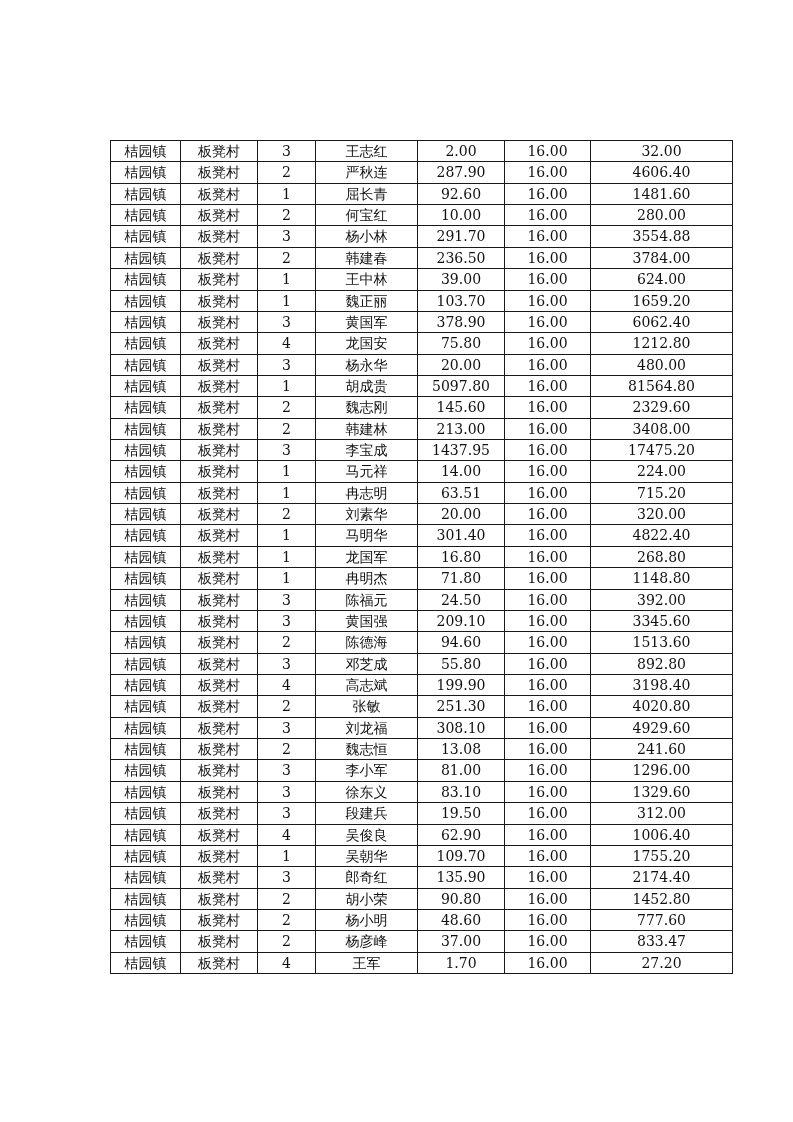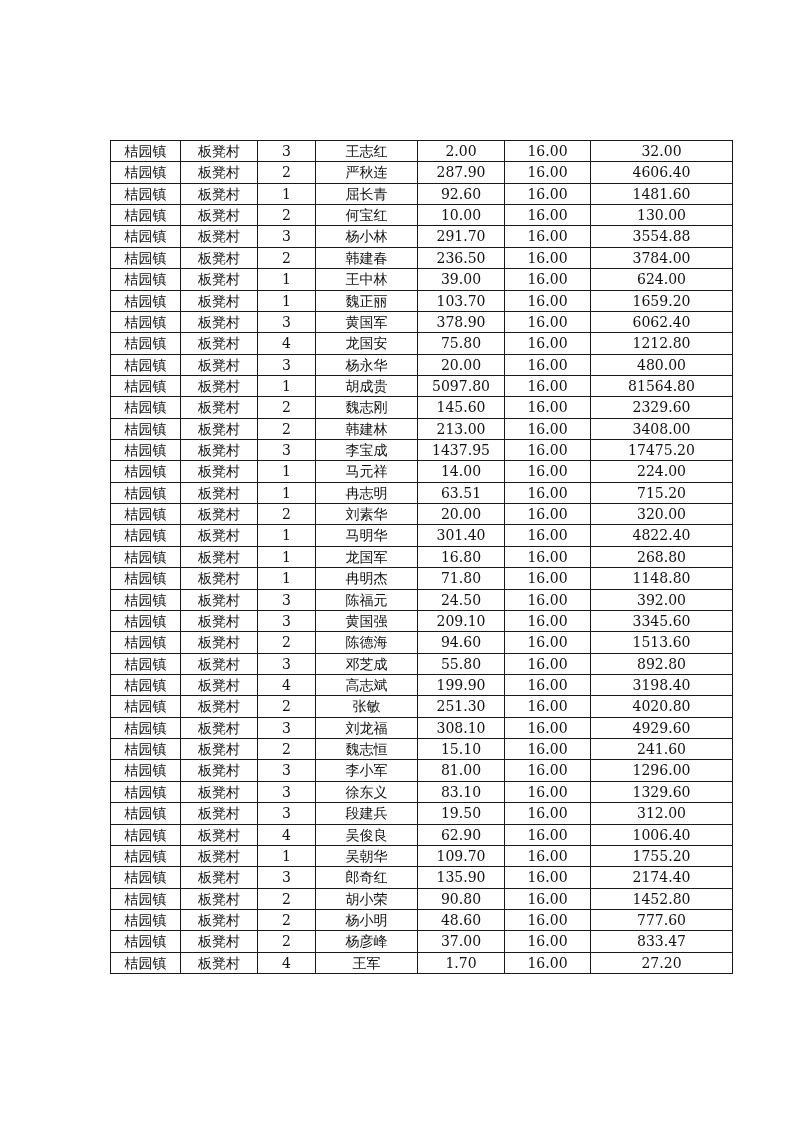--- a/index.html
+++ b/index.html
@@ -80,21 +80,21 @@
           <td>16.00</td>
           <td>1481.60</td>
         </tr>
         <tr>
           <td>桔园镇</td>
           <td>板凳村</td>
           <td>2</td>
           <td>何宝红</td>
           <td>10.00</td>
           <td>16.00</td>
-          <td>130.00</td>
+          <td>280.00</td>
         </tr>
         <tr>
           <td>桔园镇</td>
           <td>板凳村</td>
           <td>3</td>
           <td>杨小林</td>
           <td>291.70</td>
           <td>16.00</td>
           <td>3554.88</td>
         </tr>
@@ -303,21 +303,21 @@
           <td>刘龙福</td>
           <td>308.10</td>
           <td>16.00</td>
           <td>4929.60</td>
         </tr>
         <tr>
           <td>桔园镇</td>
           <td>板凳村</td>
           <td>2</td>
           <td>魏志恒</td>
-          <td>15.10</td>
+          <td>13.08</td>
           <td>16.00</td>
           <td>241.60</td>
         </tr>
         <tr>
           <td>桔园镇</td>
           <td>板凳村</td>
           <td>3</td>
           <td>李小军</td>
           <td>81.00</td>
           <td>16.00</td>

